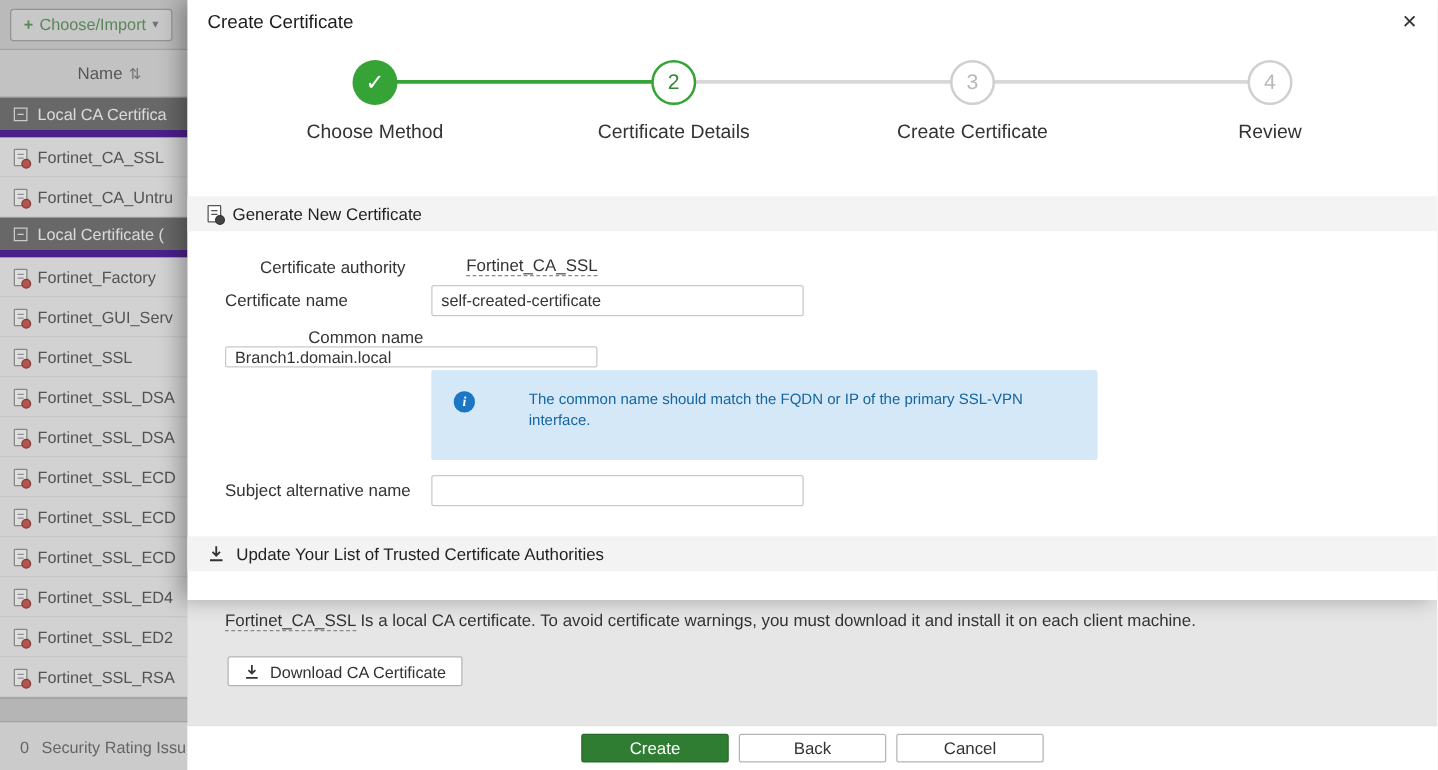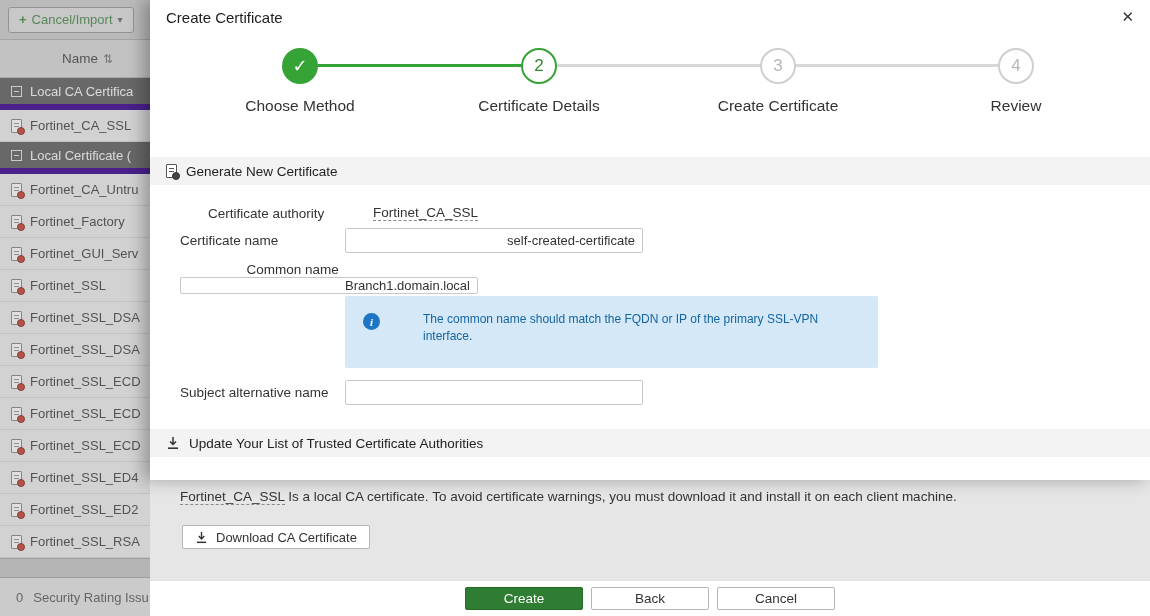--- a/index.html
+++ b/index.html
@@ -46,21 +46,21 @@
 
   
   .section-bar { position:absolute; left:0; width:100%; height:28px; background:#f3f3f3; display:flex; align-items:center; gap:9px; padding:0 16px; font-size:13.5px; color:#222; }
   .section-bar .cert-icon { border-color:#555; background:#fff; }
   .section-bar .cert-icon::before { background:#555; box-shadow:0 3px 0 #555; }
   .section-bar .cert-icon::after { background:#444; border-color:#333; }
 
   
   .form-row { position:absolute; left:30px; display:flex; align-items:center; font-size:13.5px; color:#333; }
   .form-row .flabel { width:165px; flex:none; }
-  .txt-input { width:298px; height:25px; border:1px solid #c9c9c9; border-radius:2px; padding:0 7px; font-size:13px; color:#333; font-family:inherit; background:#fff;text-align:right; }
+  .txt-input { width:298px; height:25px; border:1px solid #c9c9c9; border-radius:2px; padding:0 7px; font-size:13px; color:#333; font-family:inherit; background:#fff; }
   .dashed-link { color:#333; border-bottom:1px dashed #8a8a8a; cursor:pointer; }
   .info-box { position:absolute; left:195px; top:296px; width:533px; height:72px; background:var(--info_bg,#d4e8f8); border-radius:2px; display:flex; gap:11px; padding:15px 18px; }
   .info-icon { flex:none; width:17px; height:17px; border-radius:50%; background:var(--info_icon,#1c76c4); color:#fff; font-size:11px; font-style:italic; font-weight:bold; font-family:"Liberation Serif","DejaVu Serif",serif; display:flex; align-items:center; justify-content:center; margin-top:2px; }
   .info-text { font-size:12px; line-height:1.45; color:var(--info_text,#1565a0); max-width:470px;margin-left:32px; }
 
   .ca-note { position:absolute; left:30px; top:488px; right:30px; font-size:13.5px; color:#333; line-height:1.4; }
   .btn-download { position:absolute; left:32px; top:525px; height:24px; display:inline-flex; align-items:center; gap:8px; padding:0 12px; background:#fff; border:1px solid #b5b5b5; border-radius:2px; font-size:13px; color:#333; cursor:pointer; font-family:inherit; }
 
   
   .modal-footer { position:absolute; left:0; top:580px; width:100%; height:36px; border-top:1px solid #e2e2e2; display:flex; justify-content:center; gap:8px; padding-top:6px; background:#fff; }
@@ -70,44 +70,44 @@
 </style>
 </head>
 <body>
 
 <div class="screen">
 
   <div class="left-panel">
     <div class="left-toolbar">
       <div class="btn-create-import">
         <span class="plus">+</span>
-        <span>Cancel/Import</span>
+        <span>Choose/Import</span>
         <span class="caret">▾</span>
       </div>
     </div>
     <div class="tbl-header">
       <span>Name</span>
       <span class="sort">⇅</span>
     </div>
     <div class="rows">
       <div class="row group">
           <span class="collapse-icon"></span>
           <span>Local CA Certifica</span>
         </div>
       <div class="row">
           <span class="cert-icon"></span>
           <span>Fortinet_CA_SSL</span>
         </div>
+      <div class="row">
+          <span class="cert-icon"></span>
+          <span>Fortinet_CA_Untru</span>
+        </div>
       <div class="row group">
           <span class="collapse-icon"></span>
           <span>Local Certificate (</span>
-        </div>
-      <div class="row">
-          <span class="cert-icon"></span>
-          <span>Fortinet_CA_Untru</span>
         </div>
       <div class="row">
           <span class="cert-icon"></span>
           <span>Fortinet_Factory</span>
         </div>
       <div class="row">
           <span class="cert-icon"></span>
           <span>Fortinet_GUI_Serv</span>
         </div>
       <div class="row">

